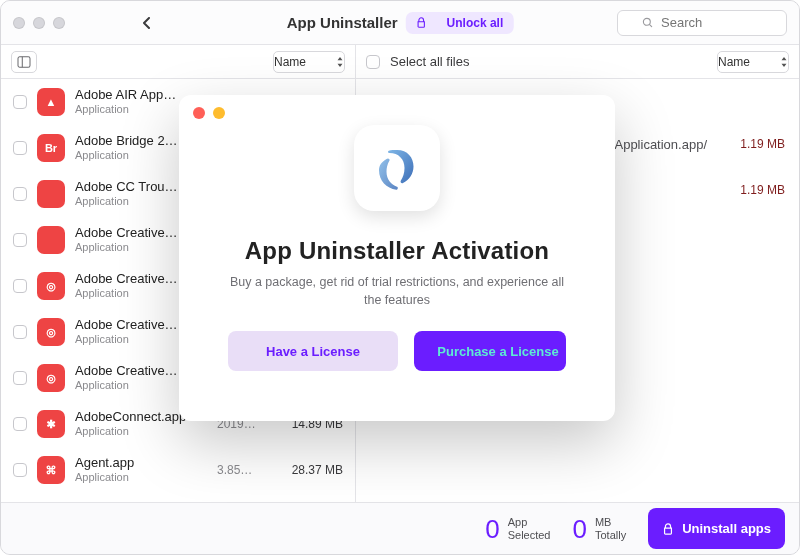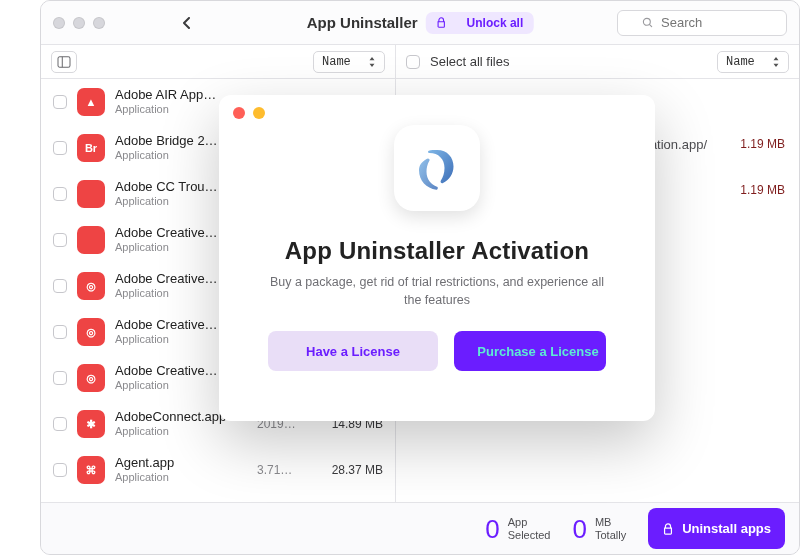--- a/index.html
+++ b/index.html
@@ -22,21 +22,20 @@
     position: relative; overflow: hidden;
   }
 
   
   .window {
     position:absolute; inset:0;
     border-radius: 10px;
     background: var(--bg);
     border: 1px solid var(--border-strong);
     overflow: hidden;
-    margin-left: 40px;
   }
 
   
   .titlebar {
     height: 44px;
     display:flex; align-items:center;
     padding: 0 12px;
     background: #fcfcfd;
     border-bottom: 1px solid var(--border);
     position: relative;
@@ -60,22 +59,22 @@
   
   .toolrow {
     height:34px; background:#fff; border-bottom:1px solid var(--border);
     display:flex;
   }
   .toolrow .left { width:355px; border-right:1px solid var(--border); display:flex; align-items:center; padding:0 10px; }
   .layout-toggle { width:26px; height:22px; border:1px solid var(--border-strong); border-radius:5px; display:flex; align-items:center; justify-content:center; color:#6b6b6f; }
   .layout-toggle svg { width:14px; height:12px; }
   .col-sort {
     margin-left:auto; height:22px; background:#fff; border:1px solid var(--border-strong);
-    border-radius:5px; display:flex; align-items:center; padding:0 8px; gap:8px; font-size:12px; color:#333;
-    min-width:72px; justify-content:space-between;font-family:Liberation Mono, monospace;
+    border-radius:5px; display:flex; align-items:center; padding:0 0; gap:8px; font-size:12px; color:#333;
+    min-width:72px; justify-content:space-between;
   }
   .col-sort svg { width:8px; height:10px; color:#555; }
   .toolrow .right { flex:1; display:flex; align-items:center; padding:0 10px; }
   .select-all { display:flex; align-items:center; gap:10px; color:#3b3b3d; }
   .cbx { width:14px; height:14px; border-radius:4px; border:1.5px solid #c7c7cc; background:#fff; flex:0 0 auto; }
 
   
   .split { position:absolute; top:78px; left:0; right:0; bottom:52px; display:flex; background:#fff; }
   .left-list { width:355px; border-right:1px solid var(--border); overflow:hidden; }
   .right-list { flex:1; overflow:hidden; }
@@ -287,21 +286,21 @@
           <span class="date">2019…</span>
           <span class="size">14.89 MB</span>
         </div>
         <div class="app-row">
           <span class="cbx"></span>
           <span class="icon-slot ico-agent">⌘</span>
           <span class="txt">
             <span class="name">Agent.app</span>
             <span class="sub">Application</span>
           </span>
-          <span class="date">3.71…</span>
+          <span class="date">3.85…</span>
           <span class="size">28.37 MB</span>
         </div>
       </div>
     <div class="right-list" id="right-list">
       <div style="height:42px"></div>
     <div class="right-row">
           <span class="path">Application.app/</span>
           <span class="size">1.19 MB</span>
         </div>
         <div class="right-row">

